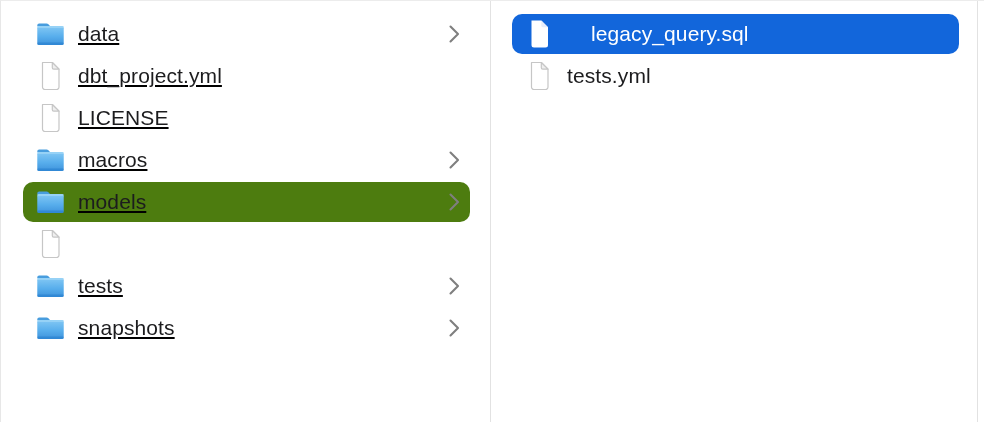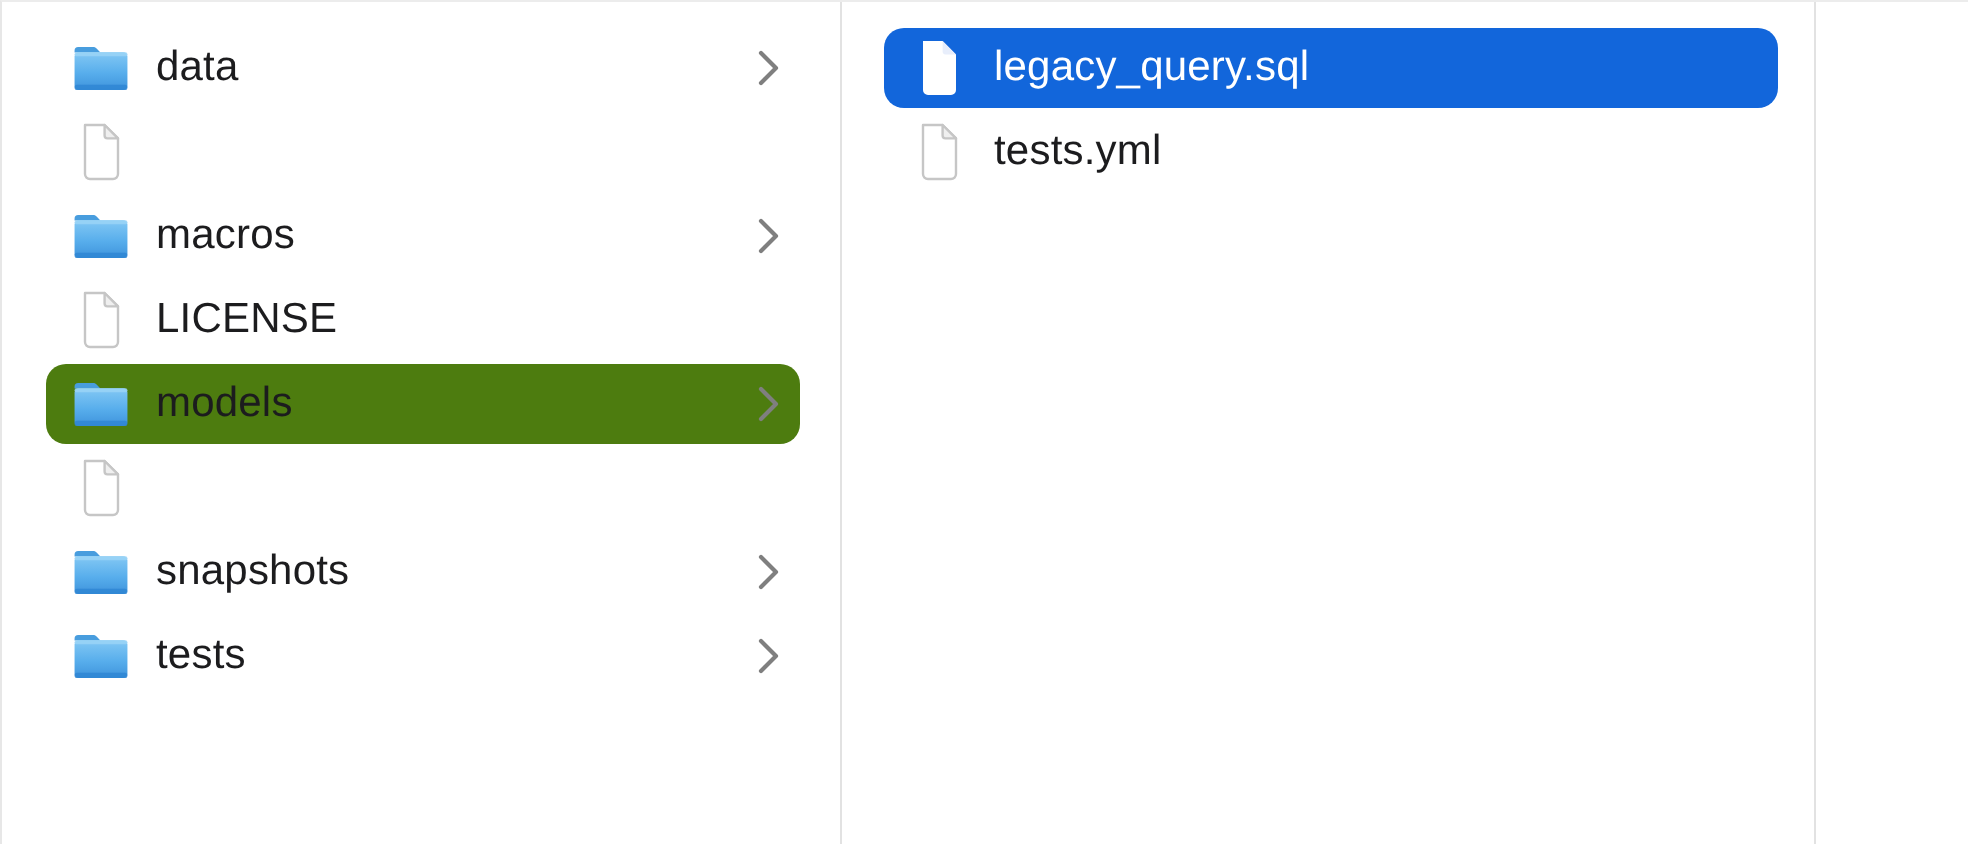--- a/index.html
+++ b/index.html
@@ -17,37 +17,37 @@
     border-left: 1px solid #e7e7e7;
     background: #ffffff;
   }
   .col {
     box-sizing: border-box;
     padding-top: 11px;
     border-right: 1px solid #e2e2e2;
     height: 100%;
     overflow: hidden;
   }
-  .col-0 { width: 420px; }
+  .col-0 { width: 490px; text-decoration: underline; }
   .col-1 { width: 487px; }
   .filler { flex: 1; background: #ffffff; }
 
   .row {
     height: 40px;
     margin: 2px 20px 2px 22px;
     border-radius: 10px;
     display: flex;
     align-items: center;
     padding: 0 10px 0 12px;
     box-sizing: border-box;
     color: #1c1c1e;
   }
   .col-1 .row { margin: 2px 18px 2px 21px; }
   .row.sel-gray { background: #4d7c0f; }
-  .row.sel-blue { background: #1266db; color: #ffffff; }
+  .row.sel-blue { background: #1266db; color: #ffffff; gap: 24px; }
 
   .icon {
     width: 31px; height: 31px;
     display: flex; align-items: center; justify-content: center;
     flex: none;
   }
   .label {
     margin-left: 12px;
     font-size: 21px;
     letter-spacing: .1px;
@@ -95,23 +95,36 @@
   </div>
 
   <div class="row">
 
     <span class="icon icon-doc">
       <svg width="25" height="30" viewBox="0 0 25 30">
         <path class="doc-page" d="M4.5 1.5 h9.8 L21 8.2 V26 a2.5 2.5 0 0 1 -2.5 2.5 h-11.5 A2.5 2.5 0 0 1 4.5 26 Z" fill="#ffffff" stroke="#c6c6c6" stroke-width="1.2" stroke-linejoin="round"></path>
         <path class="doc-fold" d="M14.3 1.5 L21 8.2 h-5.3 a1.4 1.4 0 0 1 -1.4 -1.4 Z" fill="#efefef" stroke="#c6c6c6" stroke-width="1.2" stroke-linejoin="round"></path>
       </svg>
     </span>
-
-  </div>
-
+    <span class="label">dbt_project.yml</span>
+
+  </div>
+
+
+  <div class="row">
+
+    <span class="icon icon-doc">
+      <svg width="25" height="30" viewBox="0 0 25 30">
+        <path class="doc-page" d="M4.5 1.5 h9.8 L21 8.2 V26 a2.5 2.5 0 0 1 -2.5 2.5 h-11.5 A2.5 2.5 0 0 1 4.5 26 Z" fill="#ffffff" stroke="#c6c6c6" stroke-width="1.2" stroke-linejoin="round"></path>
+        <path class="doc-fold" d="M14.3 1.5 L21 8.2 h-5.3 a1.4 1.4 0 0 1 -1.4 -1.4 Z" fill="#efefef" stroke="#c6c6c6" stroke-width="1.2" stroke-linejoin="round"></path>
+      </svg>
+    </span>
+    <span class="label">LICENSE</span>
+
+  </div>
 
   <div class="row">
     <span class="icon icon-folder">
       <svg width="31" height="28" viewBox="0 0 34 30">
         <defs>
           <linearGradient id="fg" x1="0" y1="0" x2="0" y2="1">
             <stop offset="0" stop-color="#83c8f4"></stop>
             <stop offset="0.55" stop-color="#58aeec"></stop>
             <stop offset="1" stop-color="#3e93dc"></stop>
           </linearGradient>
@@ -124,32 +137,20 @@
     </span>
 
     <span class="label">macros</span>
     <span class="chevron">
       <svg width="11" height="18" viewBox="0 0 11 18">
         <polyline points="1.5,1.5 9,9 1.5,16.5" fill="none" stroke="#7f7f7f" stroke-width="2.1" stroke-linecap="round" stroke-linejoin="round"></polyline>
       </svg>
     </span>
   </div>
 
-  <div class="row">
-
-    <span class="icon icon-doc">
-      <svg width="25" height="30" viewBox="0 0 25 30">
-        <path class="doc-page" d="M4.5 1.5 h9.8 L21 8.2 V26 a2.5 2.5 0 0 1 -2.5 2.5 h-11.5 A2.5 2.5 0 0 1 4.5 26 Z" fill="#ffffff" stroke="#c6c6c6" stroke-width="1.2" stroke-linejoin="round"></path>
-        <path class="doc-fold" d="M14.3 1.5 L21 8.2 h-5.3 a1.4 1.4 0 0 1 -1.4 -1.4 Z" fill="#efefef" stroke="#c6c6c6" stroke-width="1.2" stroke-linejoin="round"></path>
-      </svg>
-    </span>
-    <span class="label">LICENSE</span>
-
-  </div>
-
   <div class="row sel-gray">
     <span class="icon icon-folder">
       <svg width="31" height="28" viewBox="0 0 34 30">
         <defs>
           <linearGradient id="fg" x1="0" y1="0" x2="0" y2="1">
             <stop offset="0" stop-color="#83c8f4"></stop>
             <stop offset="0.55" stop-color="#58aeec"></stop>
             <stop offset="1" stop-color="#3e93dc"></stop>
           </linearGradient>
         </defs>
@@ -189,46 +190,46 @@
             <stop offset="1" stop-color="#3e93dc"></stop>
           </linearGradient>
         </defs>
         <path d="M2.5 5.5 a2 2 0 0 1 2-2 h8.2 c.8 0 1.5.3 2 .9 l2 2.1 H2.5 Z" fill="#489dde"></path>
         <rect x="2.5" y="6.3" width="29" height="20.8" rx="2.4" fill="url(#fg)"></rect>
         <rect x="2.5" y="6.3" width="29" height="2.2" rx="1.1" fill="#9ad3f6" opacity="0.85"></rect>
         <rect x="2.5" y="24.2" width="29" height="2.9" rx="1.4" fill="#2f86d3" opacity="0.85"></rect>
       </svg>
     </span>
 
+    <span class="label">tests</span>
+    <span class="chevron">
+      <svg width="11" height="18" viewBox="0 0 11 18">
+        <polyline points="1.5,1.5 9,9 1.5,16.5" fill="none" stroke="#7f7f7f" stroke-width="2.1" stroke-linecap="round" stroke-linejoin="round"></polyline>
+      </svg>
+    </span>
+  </div>
+
+  <div class="row">
+    <span class="icon icon-folder">
+      <svg width="31" height="28" viewBox="0 0 34 30">
+        <defs>
+          <linearGradient id="fg" x1="0" y1="0" x2="0" y2="1">
+            <stop offset="0" stop-color="#83c8f4"></stop>
+            <stop offset="0.55" stop-color="#58aeec"></stop>
+            <stop offset="1" stop-color="#3e93dc"></stop>
+          </linearGradient>
+        </defs>
+        <path d="M2.5 5.5 a2 2 0 0 1 2-2 h8.2 c.8 0 1.5.3 2 .9 l2 2.1 H2.5 Z" fill="#489dde"></path>
+        <rect x="2.5" y="6.3" width="29" height="20.8" rx="2.4" fill="url(#fg)"></rect>
+        <rect x="2.5" y="6.3" width="29" height="2.2" rx="1.1" fill="#9ad3f6" opacity="0.85"></rect>
+        <rect x="2.5" y="24.2" width="29" height="2.9" rx="1.4" fill="#2f86d3" opacity="0.85"></rect>
+      </svg>
+    </span>
+
     <span class="label">snapshots</span>
-    <span class="chevron">
-      <svg width="11" height="18" viewBox="0 0 11 18">
-        <polyline points="1.5,1.5 9,9 1.5,16.5" fill="none" stroke="#7f7f7f" stroke-width="2.1" stroke-linecap="round" stroke-linejoin="round"></polyline>
-      </svg>
-    </span>
-  </div>
-
-  <div class="row">
-    <span class="icon icon-folder">
-      <svg width="31" height="28" viewBox="0 0 34 30">
-        <defs>
-          <linearGradient id="fg" x1="0" y1="0" x2="0" y2="1">
-            <stop offset="0" stop-color="#83c8f4"></stop>
-            <stop offset="0.55" stop-color="#58aeec"></stop>
-            <stop offset="1" stop-color="#3e93dc"></stop>
-          </linearGradient>
-        </defs>
-        <path d="M2.5 5.5 a2 2 0 0 1 2-2 h8.2 c.8 0 1.5.3 2 .9 l2 2.1 H2.5 Z" fill="#489dde"></path>
-        <rect x="2.5" y="6.3" width="29" height="20.8" rx="2.4" fill="url(#fg)"></rect>
-        <rect x="2.5" y="6.3" width="29" height="2.2" rx="1.1" fill="#9ad3f6" opacity="0.85"></rect>
-        <rect x="2.5" y="24.2" width="29" height="2.9" rx="1.4" fill="#2f86d3" opacity="0.85"></rect>
-      </svg>
-    </span>
-
-    <span class="label">tests</span>
     <span class="chevron">
       <svg width="11" height="18" viewBox="0 0 11 18">
         <polyline points="1.5,1.5 9,9 1.5,16.5" fill="none" stroke="#7f7f7f" stroke-width="2.1" stroke-linecap="round" stroke-linejoin="round"></polyline>
       </svg>
     </span>
   </div>
 </div>
   <div class="col col-1">
   <div class="row sel-blue">
 

